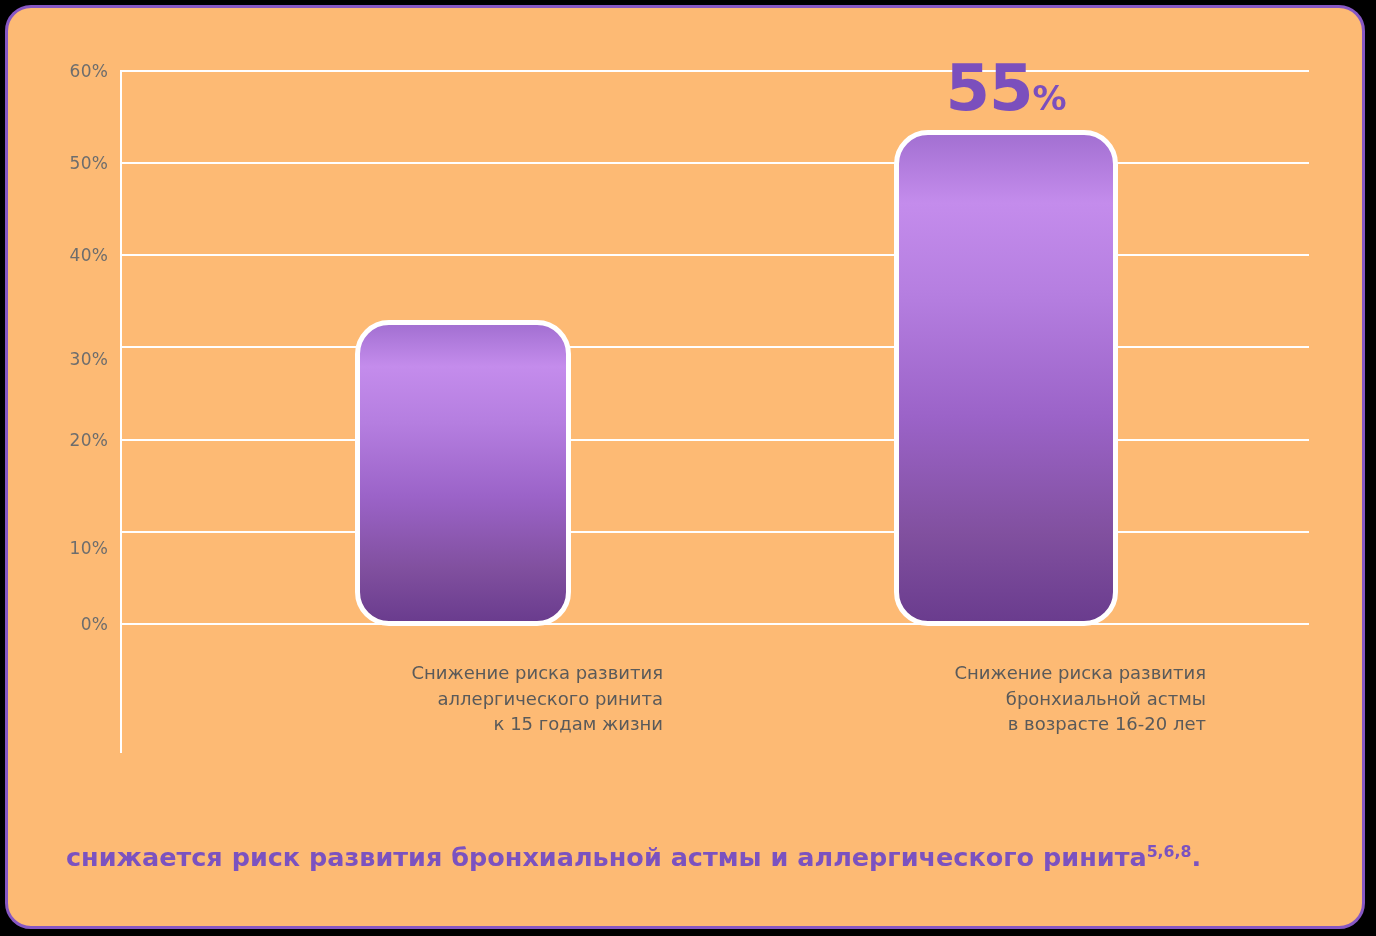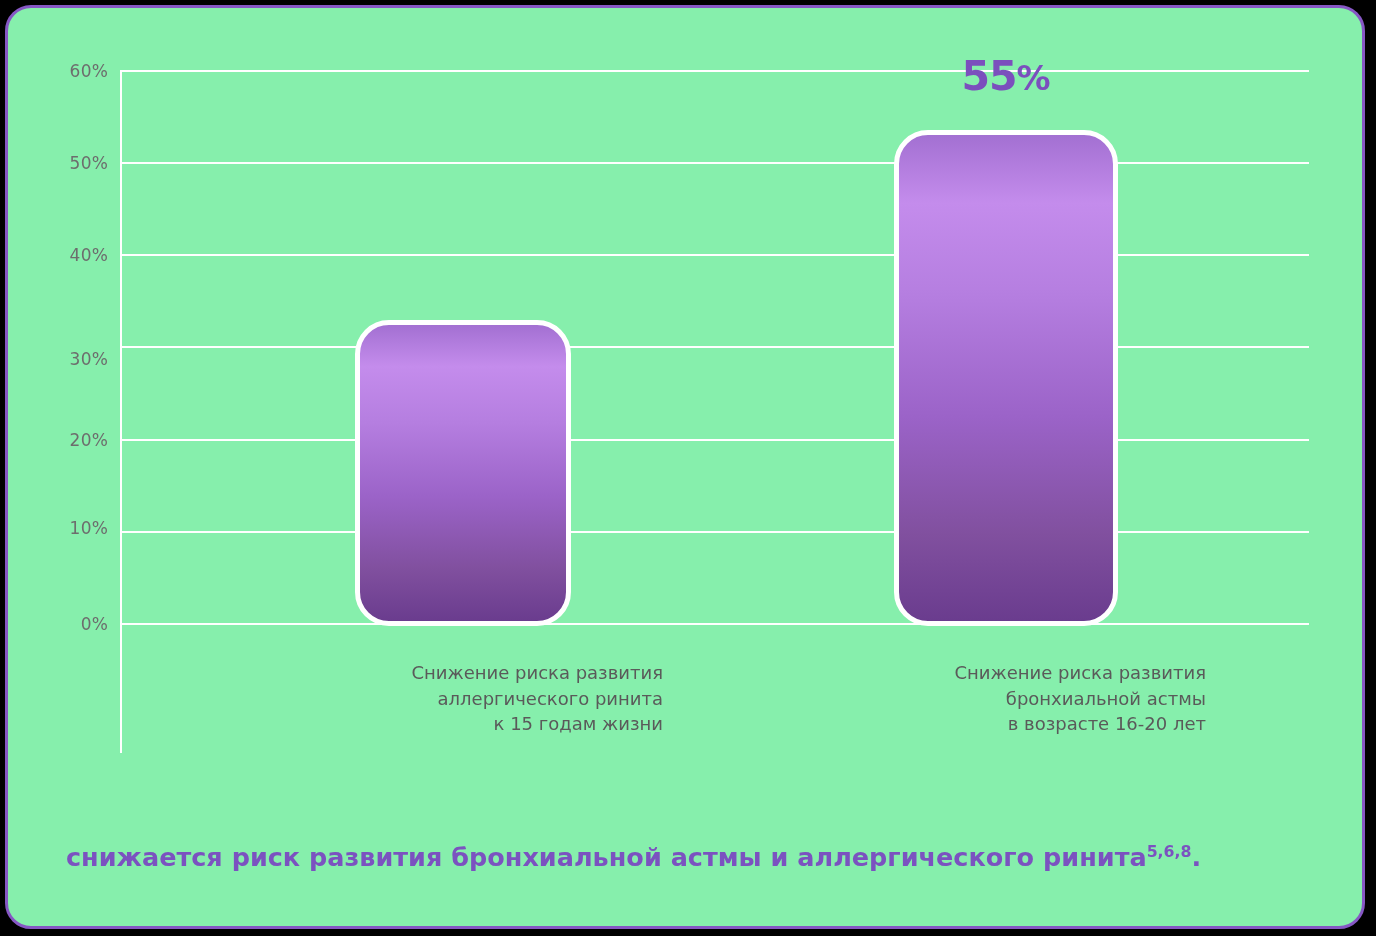--- a/index.html
+++ b/index.html
@@ -14,21 +14,21 @@
     font-family: "DejaVu Sans", "Liberation Sans", sans-serif;
   }
 
   #card {
     position: absolute;
     left: 5px;
     top: 5px;
     width: 1360px;
     height: 924px;
     box-sizing: border-box;
-    background: #86efac;
+    background: #fdba74;
     border: 3px solid #8657c4;
     border-radius: 26px;
   }
 
   
   #plot {
     position: absolute;
     left: 0;
     top: 0;
     width: 1360px;
@@ -88,21 +88,21 @@
 
   .bar-label {
     position: absolute;
     text-align: center;
     color: #7b4fbd;
     font-weight: bold;
     font-family: "DejaVu Sans", "Liberation Sans", sans-serif;
     line-height: 1;
     white-space: nowrap;
   }
-  .bar-label .num { font-size: 41px; letter-spacing: -1px; }
+  .bar-label .num { font-size: 64px; letter-spacing: -1px; }
   .bar-label .pct { font-size: 34px; }
 
   .cat-label {
     position: absolute;
     text-align: right;
     color: #5a5a5a;
     font-size: 18px;
     line-height: 1.42;
     font-family: "DejaVu Sans", "Liberation Sans", sans-serif;
     white-space: pre-line;
@@ -133,21 +133,21 @@
 <div id="card">
 
   <div id="plot">
 
     <div id="ytick-wrap">
       <div class="ytick" style="top:55px;">60%</div>
       <div class="ytick" style="top:147px;">50%</div>
       <div class="ytick" style="top:239px;">40%</div>
       <div class="ytick" style="top:331px;margin-top:12px;">30%</div>
       <div class="ytick" style="top:424px;">20%</div>
-      <div class="ytick" style="top:512px;">10%</div>
+      <div class="ytick" style="top:532px;">10%</div>
       <div class="ytick" style="top:608px;">0%</div>
     </div>
 
     <div id="yaxis-line"></div>
 
     <div class="gridline" style="top:62px;"></div>
     <div class="gridline" style="top:154px;"></div>
     <div class="gridline" style="top:246px;"></div>
     <div class="gridline" style="top:338px;"></div>
     <div class="gridline" style="top:431px;"></div>

